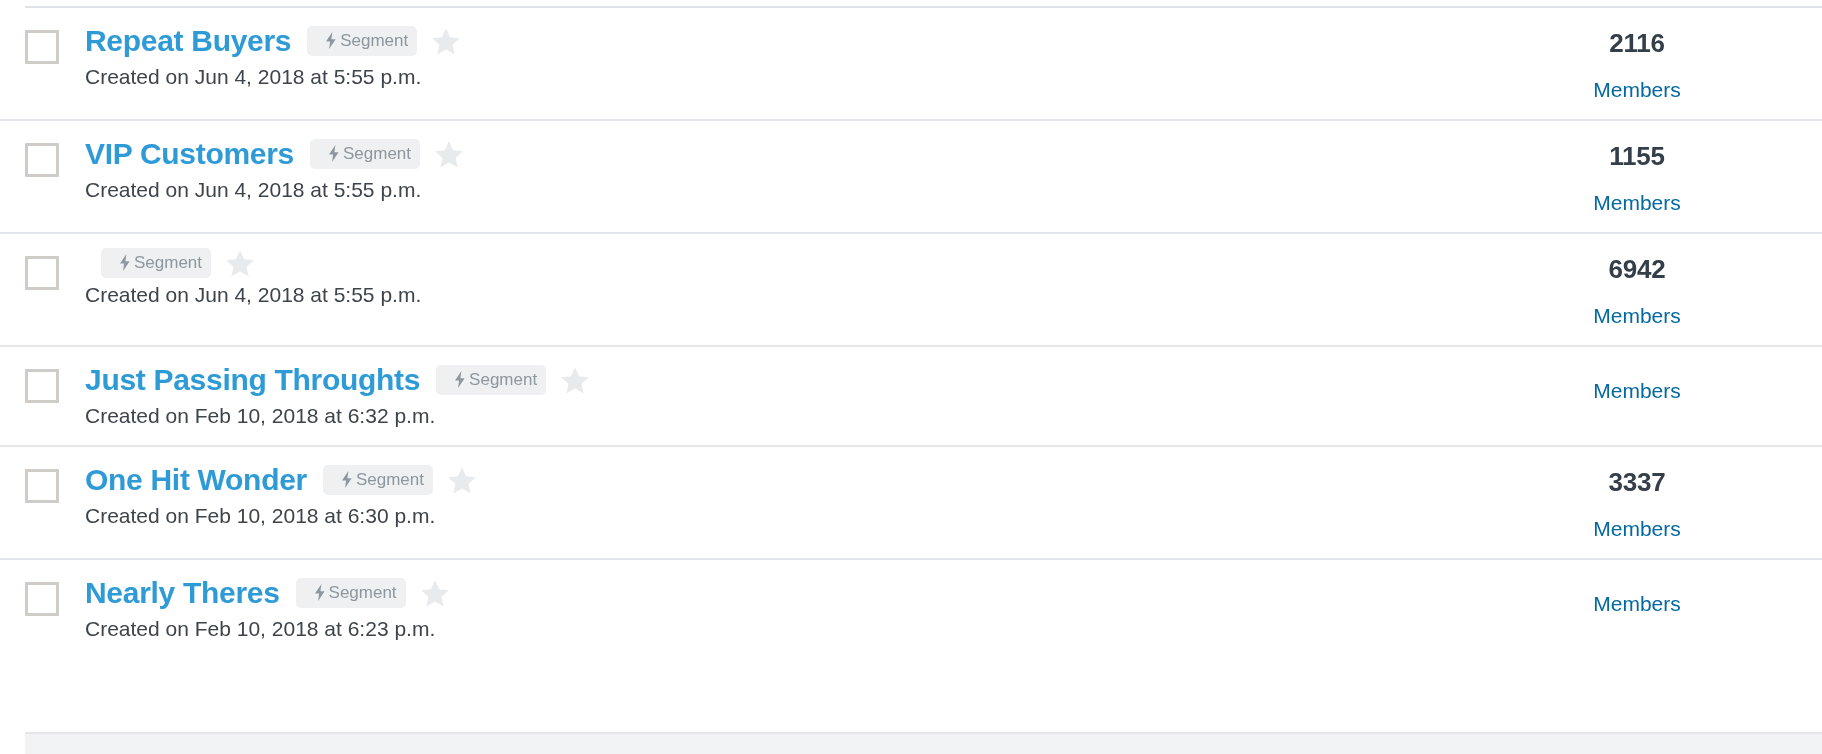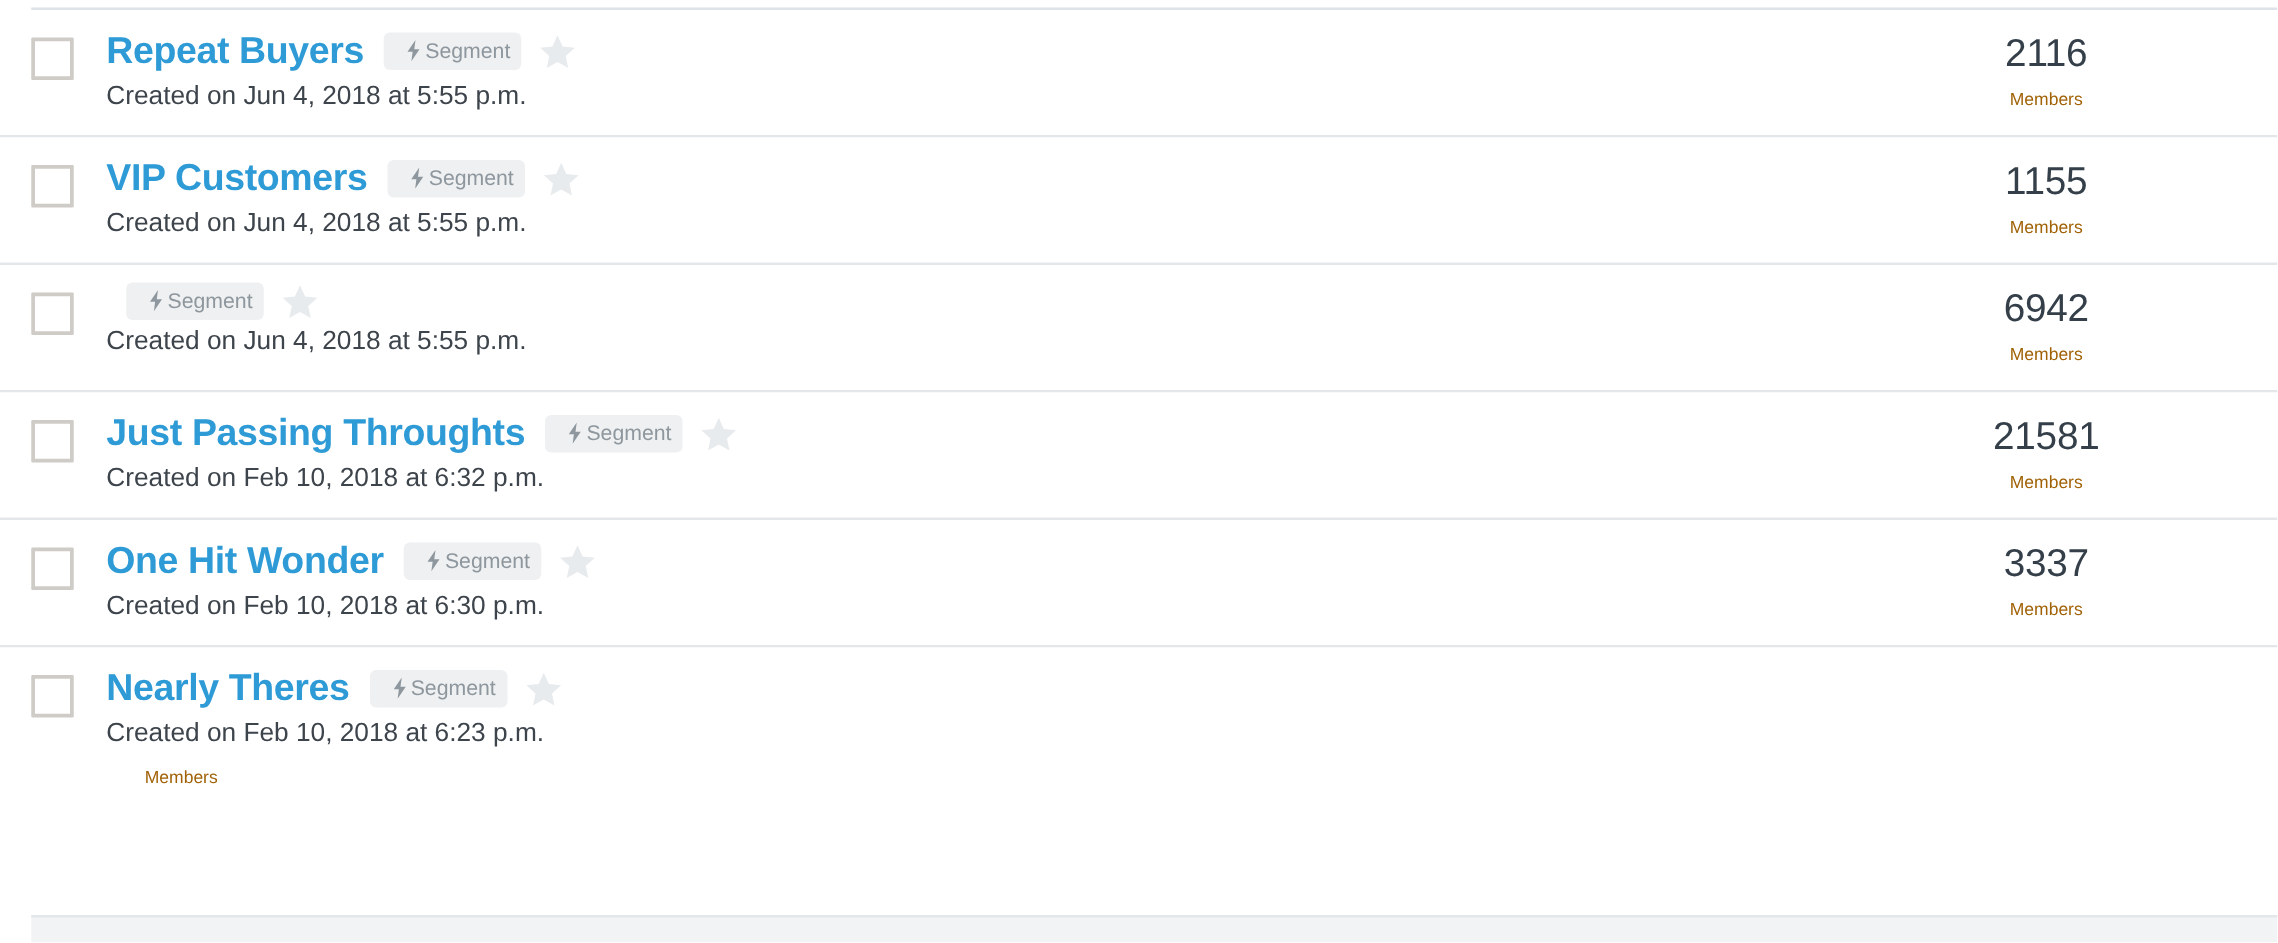--- a/index.html
+++ b/index.html
@@ -45,21 +45,20 @@
     align-items: flex-start;
     box-sizing: border-box;
     padding: 14px 0 14px 0;
     border-bottom: 2px solid #e3e7ea;
     background: #ffffff;
     min-height: 92px;
     position: relative;
   }
   .segment-row:last-child {
     border-bottom: none;
-    flex-direction: column;
   }
 
   .row-left {
     display: flex;
     align-items: flex-start;
     flex: 1 1 auto;
     min-width: 0;
     padding-left: 25px;
   }
 
@@ -151,32 +150,32 @@
   .row-right {
     flex: 0 0 auto;
     width: 330px;
     text-align: center;
     padding-top: 2px;
     padding-right: 40px;
     box-sizing: border-box;
   }
 
   .member-count {
-    font-size: 31px;
-    font-weight: normal;
+    font-size: 26px;
+    font-weight: bold;
     color: #343f49;
     line-height: 38px;
     letter-spacing: -0.2px;
   }
 
   .member-label {
-    font-size: 14px;
-    color: #a16207;
+    font-size: 21px;
+    color: #0369a1;
     line-height: 30px;
-    margin-top: 2px;
+    margin-top: 13px;
   }
 
   .bottom-band {
     position: absolute;
     left: 25px;
     right: 0;
     bottom: 0;
     height: 20px;
     background: #f2f3f5;
     border-top: 2px solid #e3e7ea;
@@ -302,21 +301,20 @@
             <span class="star-icon">
               <svg width="30" height="29" viewBox="0 0 30 29">
                   <path d="M15 1.2 L19.1 10.2 L28.9 11.2 L21.6 17.8 L23.6 27.4 L15 22.5 L6.4 27.4 L8.4 17.8 L1.1 11.2 L10.9 10.2 Z" fill="#e8ebed"></path>
                 </svg>
             </span>
           </div>
           <div class="created-line">Created on Feb 10, 2018 at 6:32 p.m.</div>
         </div>
       </div>
       <div class="row-right">
-        <div class="member-count">21581</div>
         <div class="member-label">Members</div>
       </div>
     </div>
 
     <div class="segment-row">
       <div class="row-left">
         <div class="checkbox-cell">
           <div class="row-checkbox"></div>
         </div>
         <div class="row-body">

